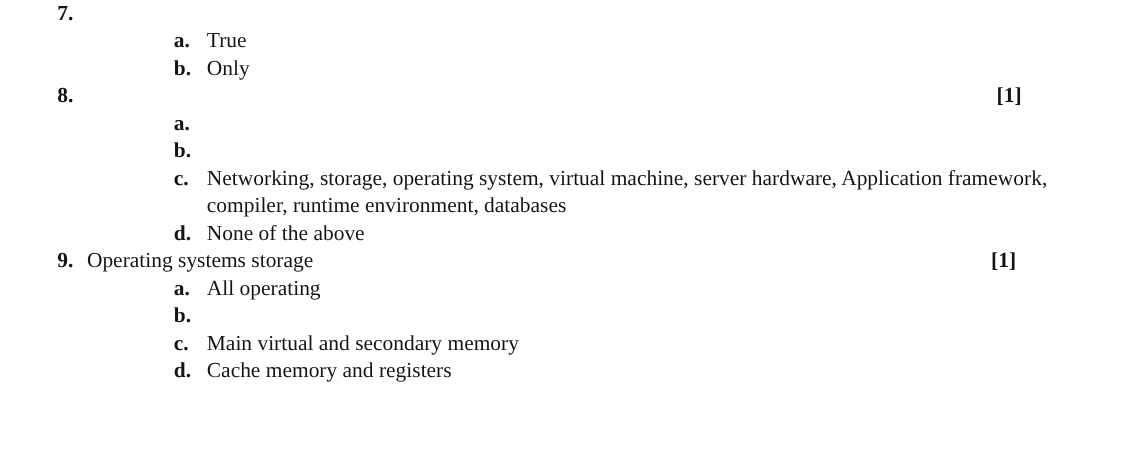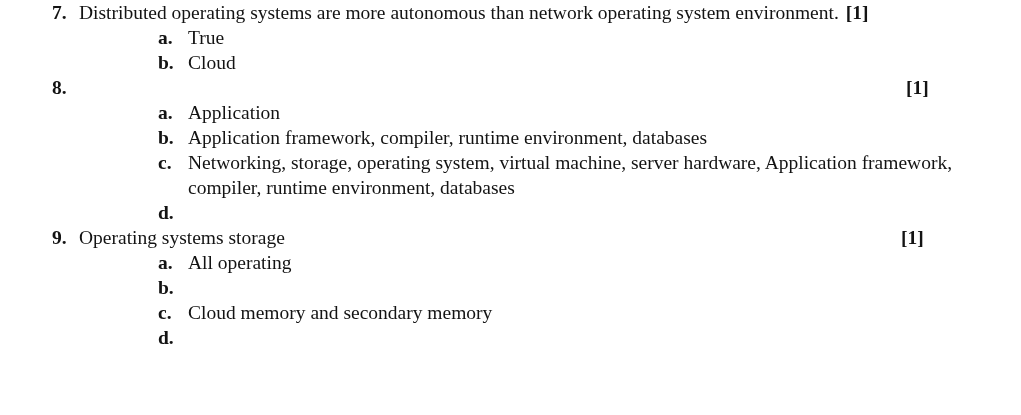--- a/index.html
+++ b/index.html
@@ -88,75 +88,74 @@
   }
 </style>
 </head>
 <body>
 
 <div class="page">
 
   <div class="question">
     <div class="q-line">
       <span class="q-num">7.</span>
-      <span class="q-text"><span>Distributed operating systems are more autonomous than network operating system environment.</span><span class="q-marks inline">[1]</span></span>
     </div>
     <ul class="options">
       <li class="option">
         <span class="opt-letter">a.</span>
         <span class="opt-text">True</span>
       </li>
       <li class="option">
         <span class="opt-letter">b.</span>
-        <span class="opt-text">Cloud</span>
+        <span class="opt-text">Only</span>
       </li>
     </ul>
   </div>
 
   <div class="question">
     <div class="q-line">
       <span class="q-num">8.</span>
       <span class="q-marks" style="left:906px;">[1]</span>
     </div>
     <ul class="options">
       <li class="option">
         <span class="opt-letter">a.</span>
-        <span class="opt-text">Application</span>
       </li>
       <li class="option">
         <span class="opt-letter">b.</span>
-        <span class="opt-text">Application framework, compiler, runtime environment, databases</span>
       </li>
       <li class="option">
         <span class="opt-letter">c.</span>
         <span class="opt-text">Networking, storage, operating system, virtual machine, server hardware, Application framework, compiler, runtime environment, databases</span>
       </li>
       <li class="option">
         <span class="opt-letter">d.</span>
+        <span class="opt-text">None of the above</span>
       </li>
     </ul>
   </div>
 
   <div class="question">
     <div class="q-line">
       <span class="q-num">9.</span>
       <span class="q-text">Operating systems storage</span>
       <span class="q-marks" style="left:901px;">[1]</span>
     </div>
     <ul class="options">
       <li class="option">
         <span class="opt-letter">a.</span>
         <span class="opt-text">All operating</span>
       </li>
       <li class="option">
         <span class="opt-letter">b.</span>
       </li>
       <li class="option">
         <span class="opt-letter">c.</span>
-        <span class="opt-text">Cloud memory and secondary memory</span>
+        <span class="opt-text">Main virtual and secondary memory</span>
       </li>
       <li class="option">
         <span class="opt-letter">d.</span>
+        <span class="opt-text">Cache memory and registers</span>
       </li>
     </ul>
   </div>
 
 </div>
 
 </body></html>

